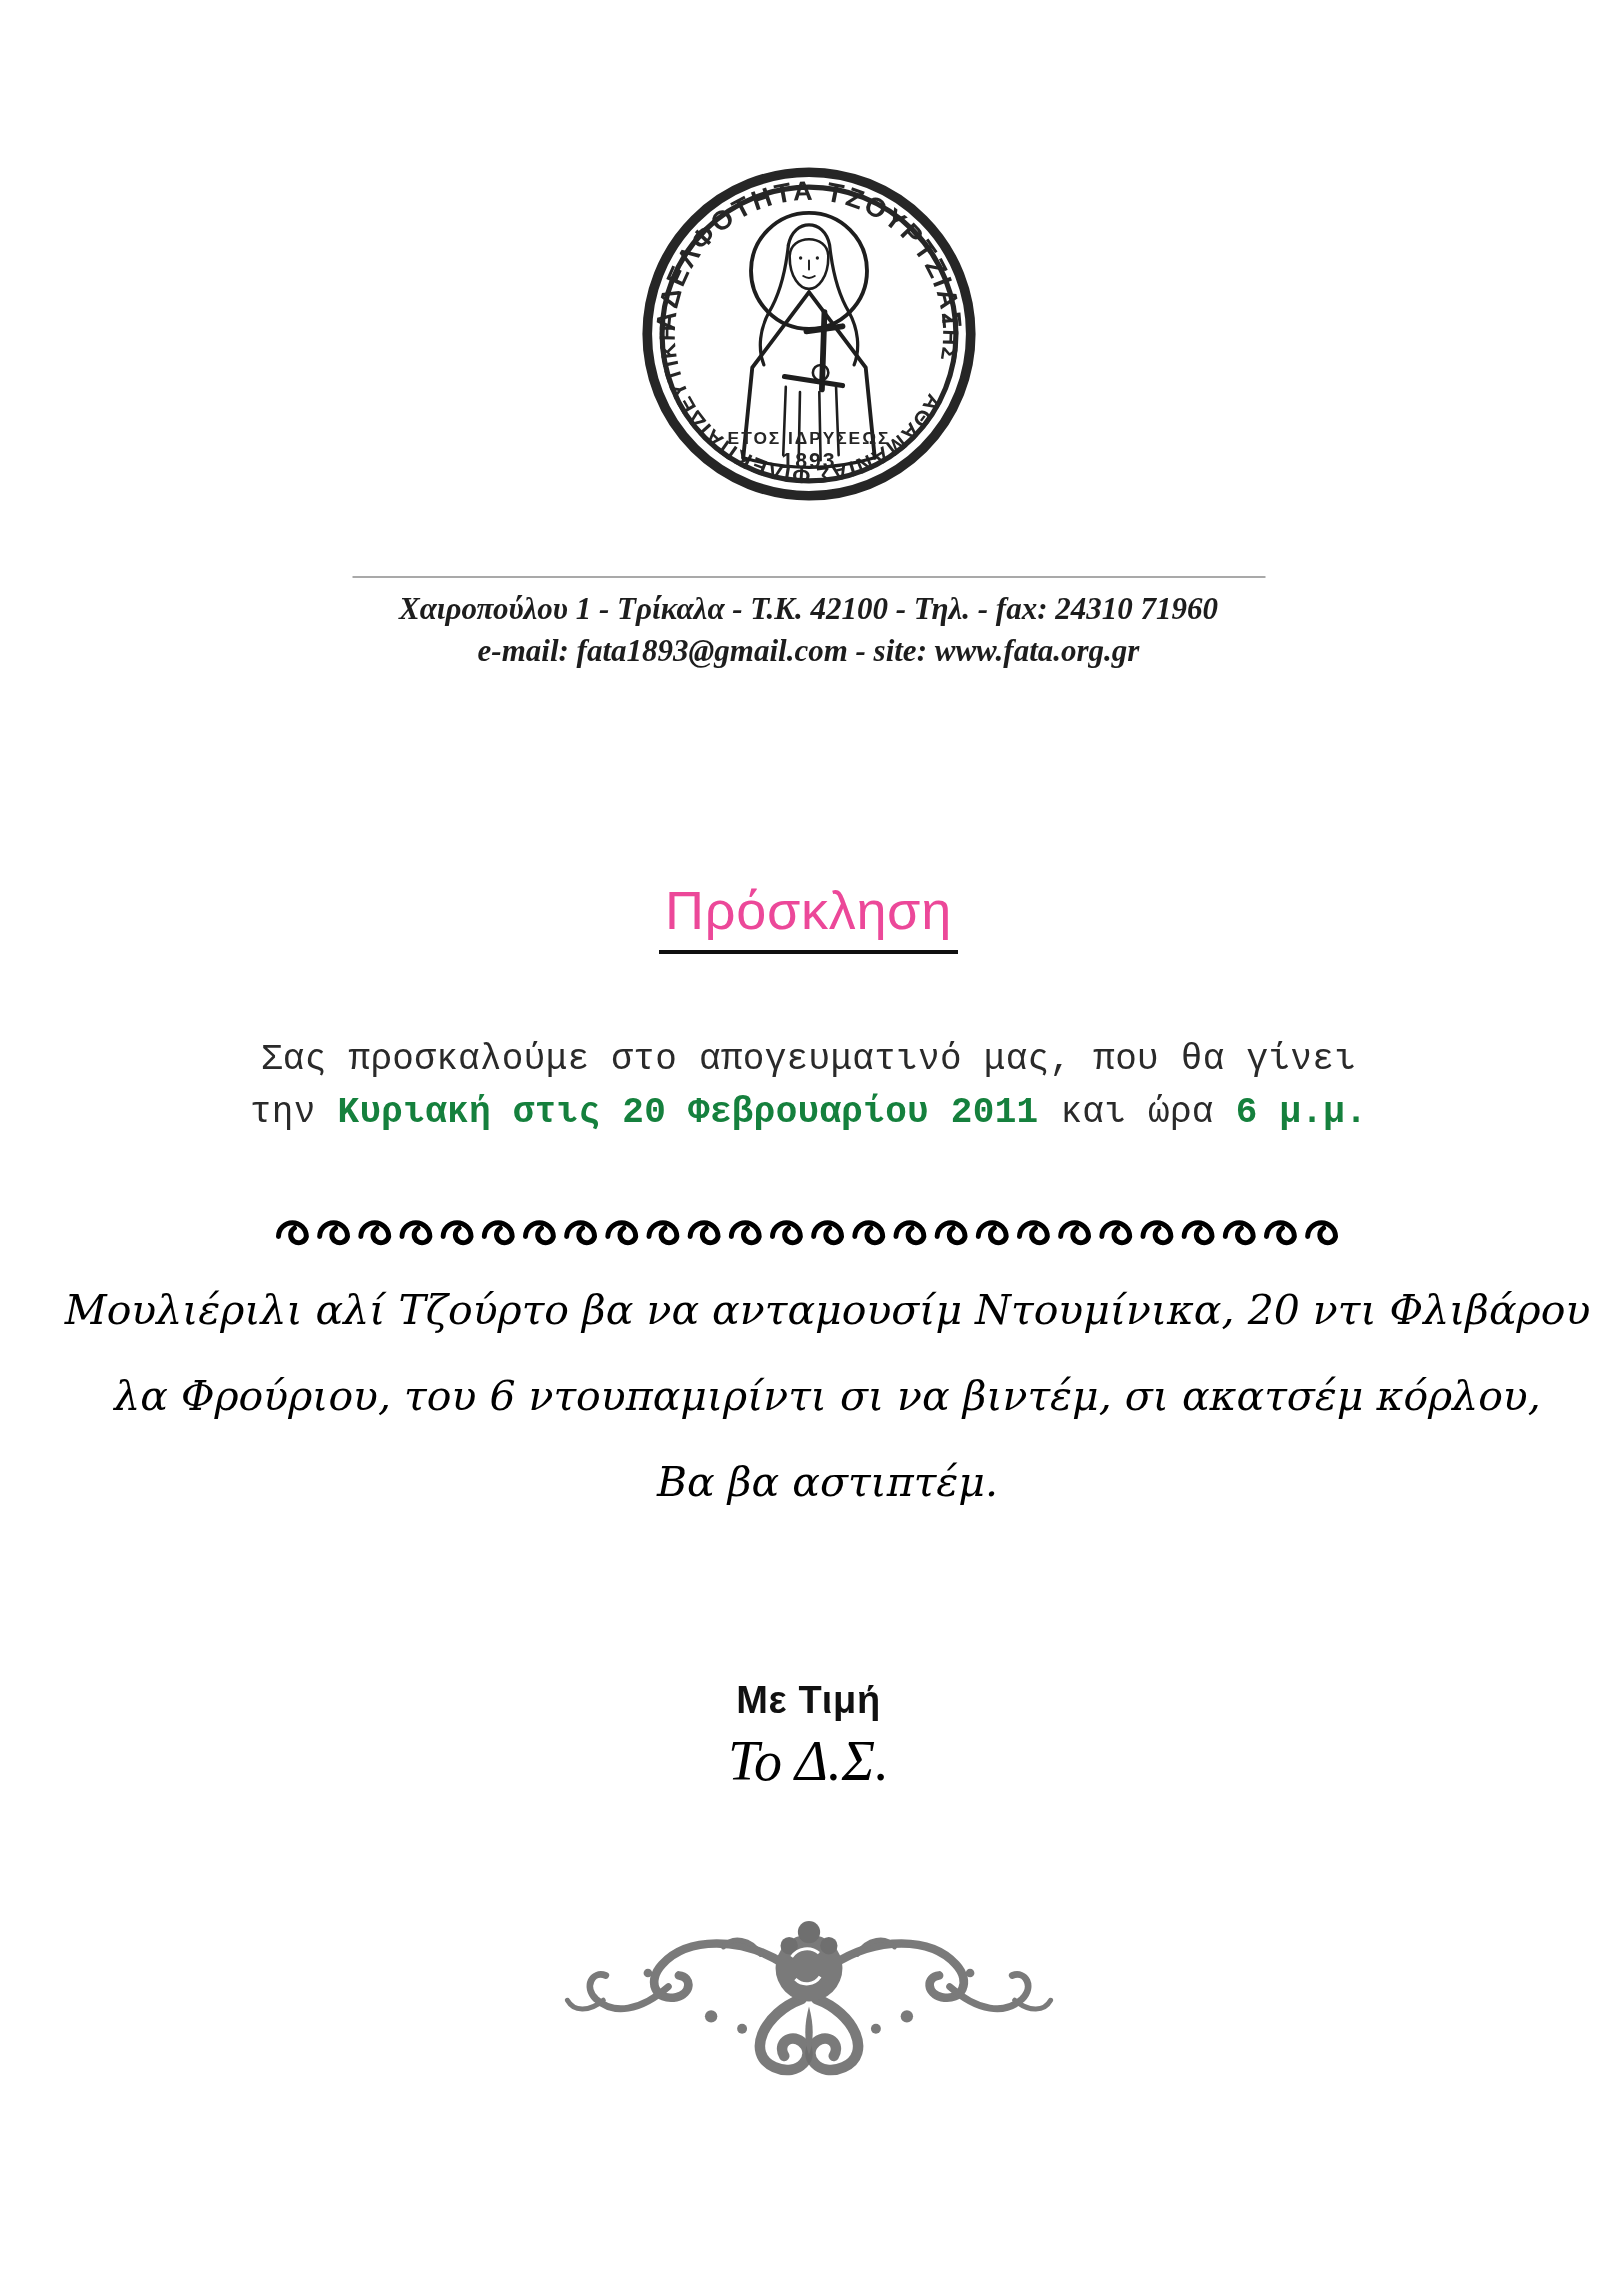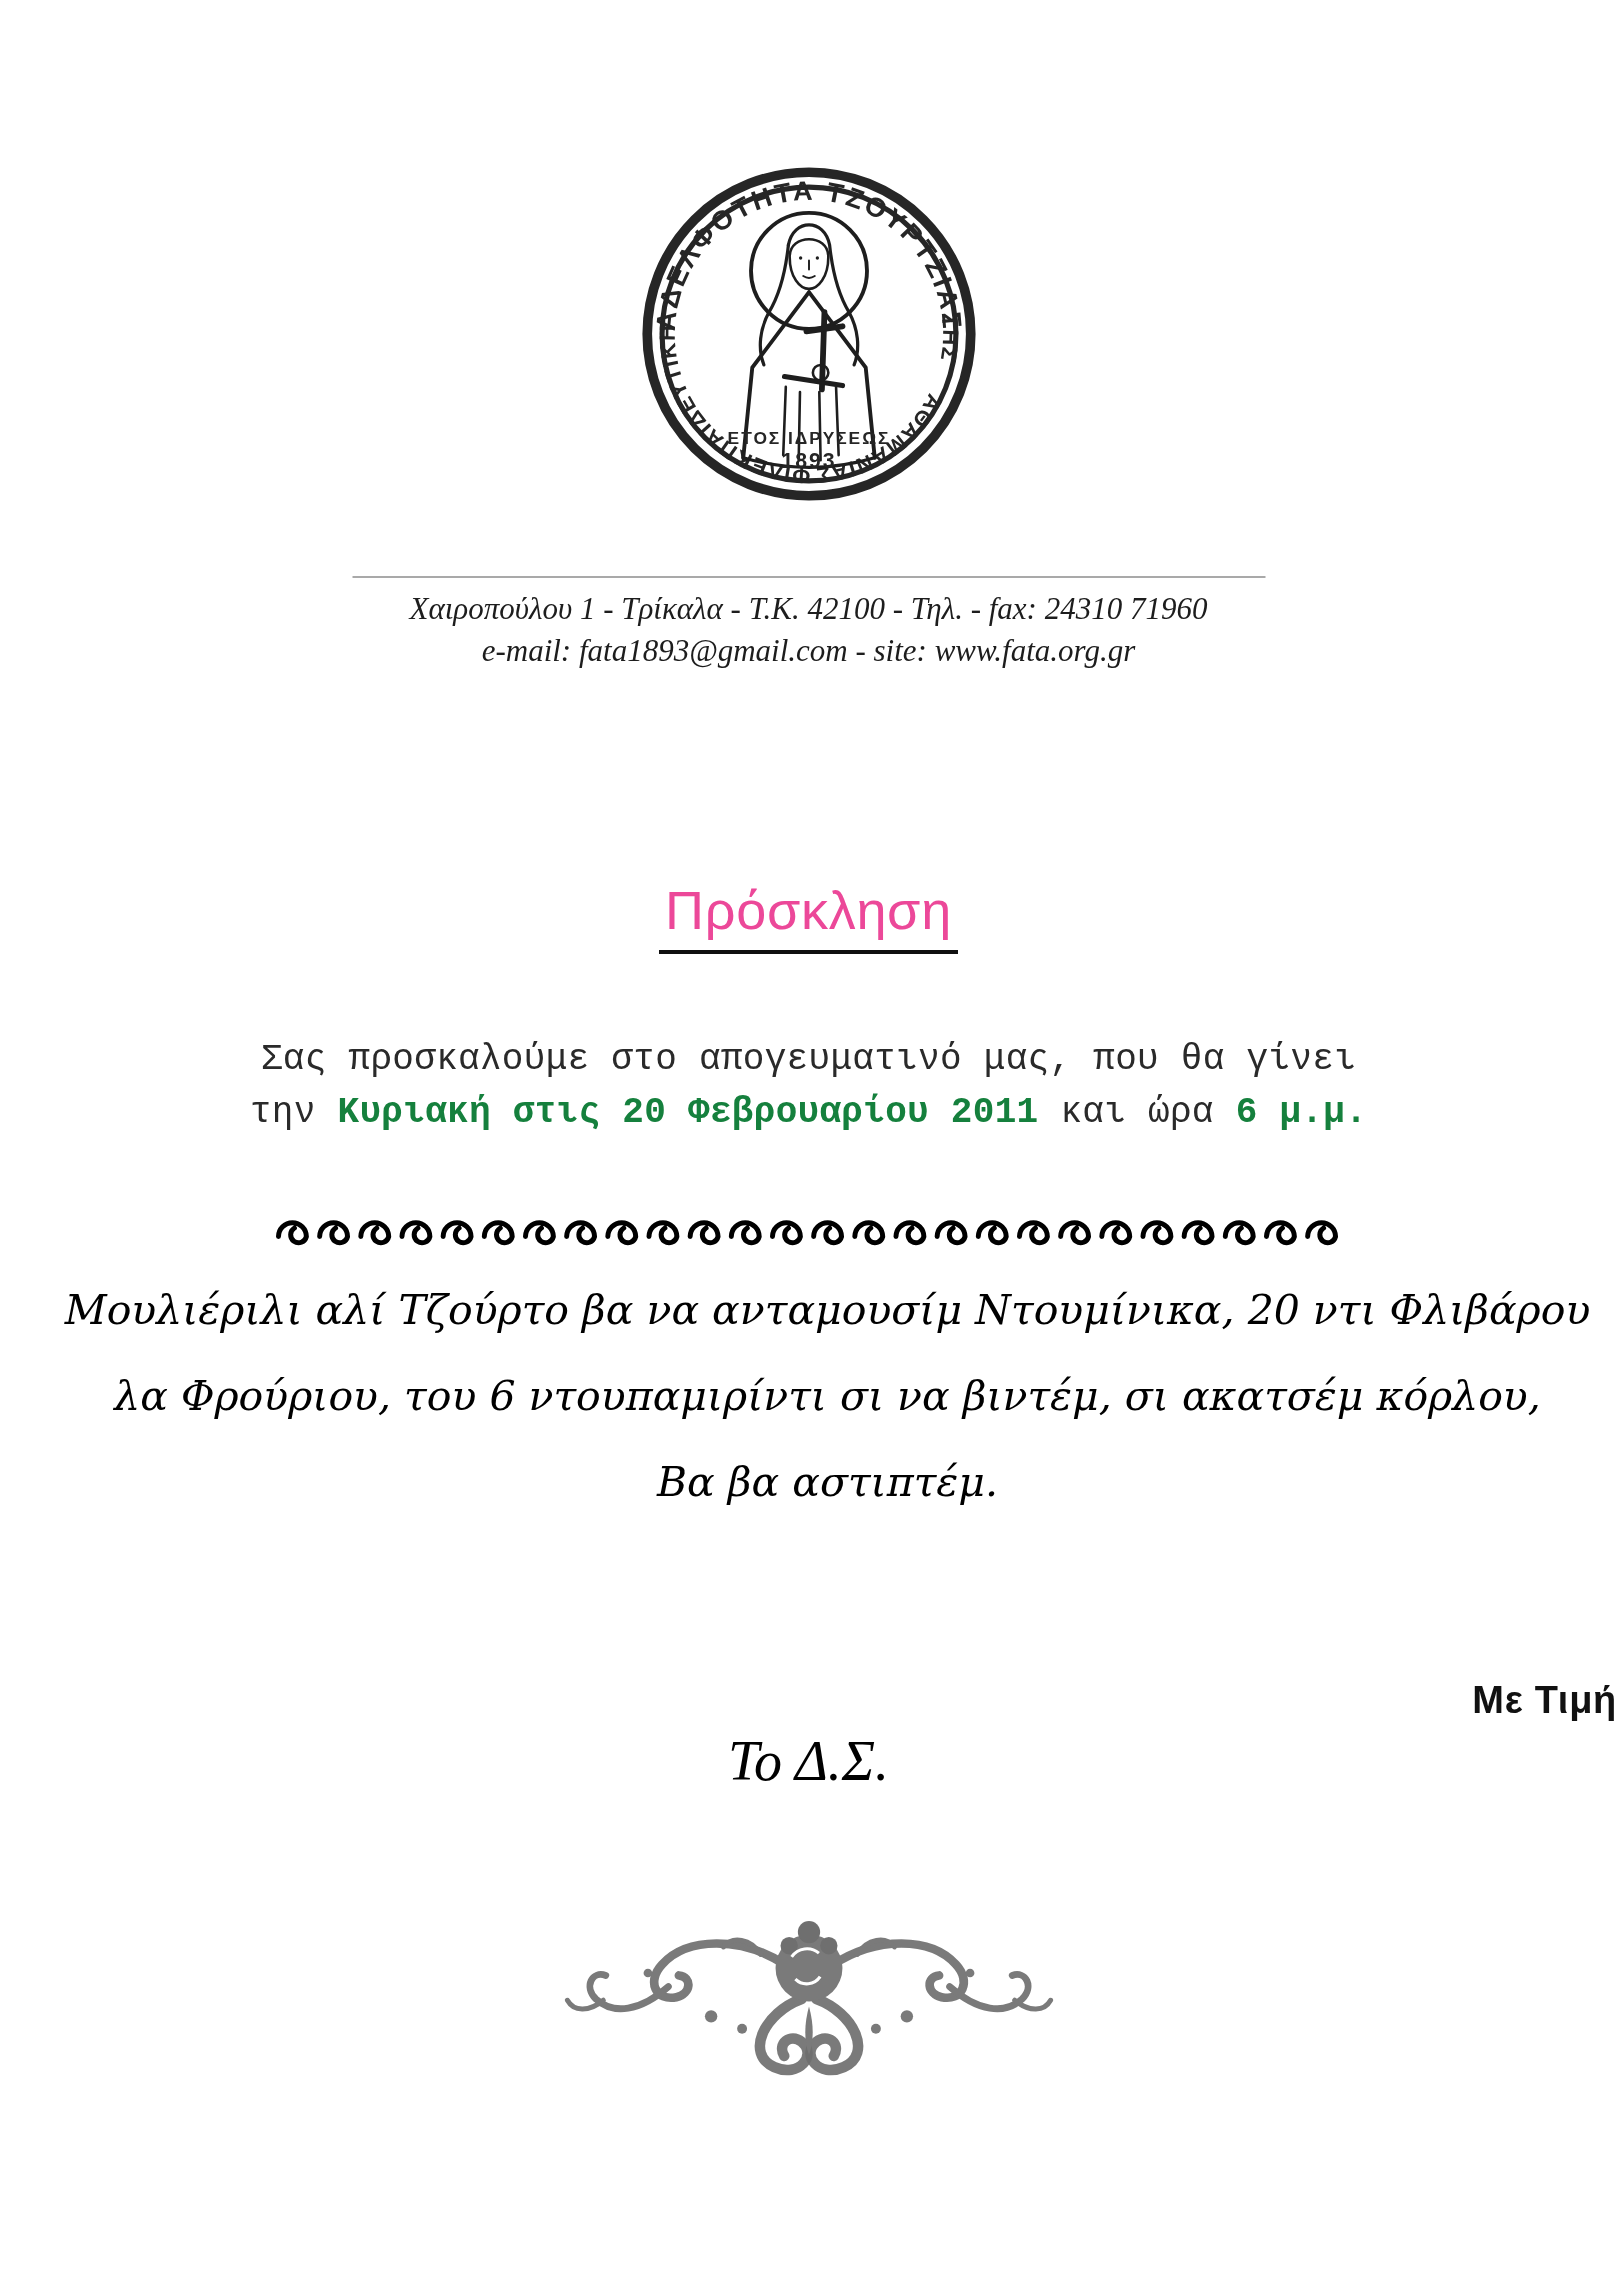--- a/index.html
+++ b/index.html
@@ -10,35 +10,35 @@
 
   
   .seal{position:absolute;top:160px;left:50%;transform:translateX(-50%);
         width:348px;height:348px;}
 
   
   .rule{position:absolute;top:576px;left:50%;transform:translateX(-50%);
         width:913px;height:2px;background:#a9a9a9;}
 
   .address{top:588px;font-family:"Liberation Serif",serif;font-style:italic;
-           font-weight:normal;font-size:31px;line-height:42px;color:#1d1d1d;}
+           font-weight:bold;font-size:31px;line-height:42px;color:#1d1d1d;}
 
   .title-wrap{top:879px;}
   .title{display:inline-block;font-size:54px;font-weight:normal;color:#ec4899;
          border-bottom:4.6px solid #101010;padding:0 6.5px 9px 6.5px;letter-spacing:0.7px;}
 
   .invite{top:1033px;font-size:36px;line-height:53px;color:#2a2a2a;letter-spacing:0.3px;font-family:Liberation Mono, monospace;}
   .invite b{color:#15803d;}
 
   .squiggle{position:absolute;top:1198px;left:50%;transform:translateX(-50%);}
 
   .vlach{top:1267px;font-family:"DejaVu Serif",serif;font-style:italic;
          font-size:41px;line-height:86px;color:#000;margin-left:19px;}
 
-  .salute{top:1679px;font-size:38px;font-weight:bold;color:#111;letter-spacing:0.7px;text-align:right;}
+  .salute{top:1679px;font-size:38px;font-weight:bold;color:#111;letter-spacing:0.7px;}
   .signature{top:1729px;font-family:Liberation Serif, serif;font-style:italic;
              font-size:56px;color:#000;}
 
   .ornament{position:absolute;top:1901px;left:50%;transform:translateX(-50%);}
 </style>
 </head>
 <body>
 
 <div class="seal">
   <svg viewBox="0 0 540 540" width="348" height="348">

